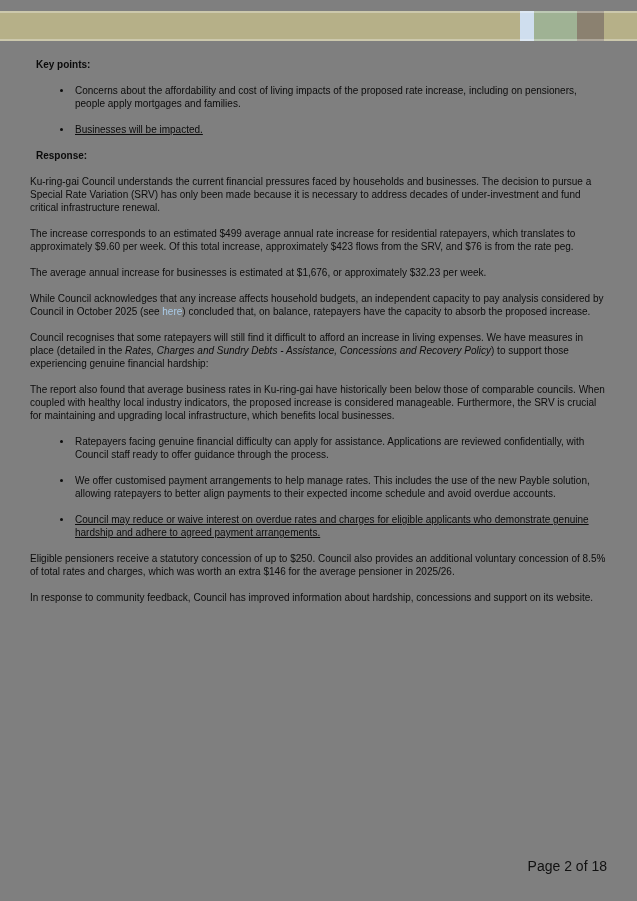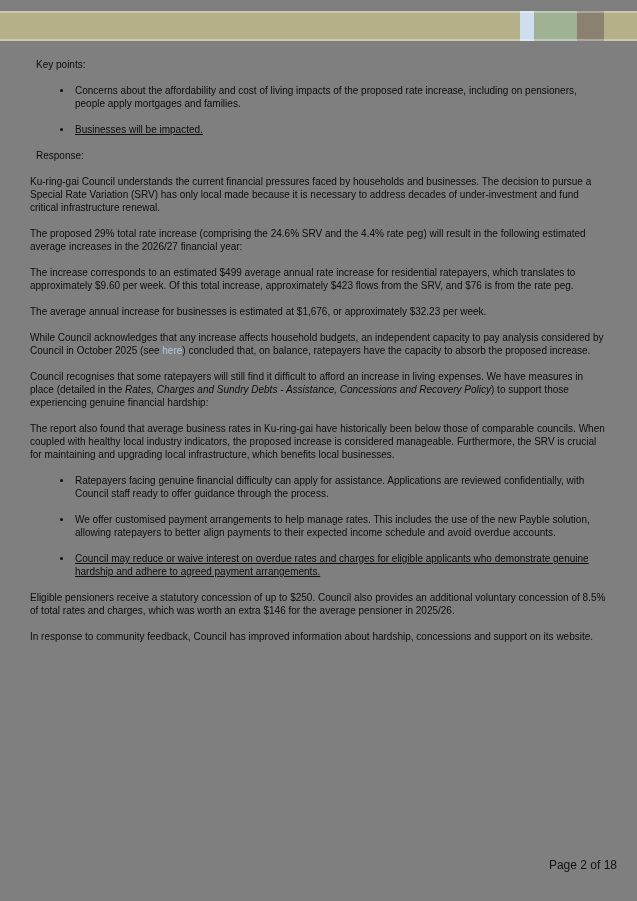--- a/index.html
+++ b/index.html
@@ -43,42 +43,42 @@
   .doc-title {
     font-size: 15px;
     line-height: 18px;
     font-weight: bold;
     color: #76a33e;
     text-shadow: 0 0 1px rgba(255,255,255,0.45);
     margin: 0 0 14px 0;
     letter-spacing: 0.2px;
   }
   .subhead {
-    font-weight: normal;
+    font-weight: bold;
     margin: 0 0 13px 0;
     padding-left: 6px;
   }
   p { margin: 0 0 13px 0; }
   ul {
     margin: 0 0 13px 0;
     padding: 0 0 0 43px;
     list-style: disc outside;
   }
   li { margin: 0 0 13px 0; padding-left: 2px; }
   li:last-child { margin-bottom: 0; text-decoration: underline; }
   .italic { font-style: italic; }
   a.doc-link {
     color: #a9cbe8;
     cursor: pointer;
   }
   .page-footer {
     position: absolute;
-    right: 20px;
+    right: 30px;
     top: 858px;
-    font-size: 12px;
+    font-size: 14px;
     color: #111;
   }
 </style>
 </head>
 <body>
 
 <div class="header-bar">
   <div class="edge-top"></div>
   <div class="accent-block accent-blue"></div>
   <div class="accent-block accent-sage"></div>
@@ -90,23 +90,22 @@
 
   <div class="subhead">Key points:</div>
 
   <ul>
     <li>Concerns about the affordability and cost of living impacts of the proposed rate increase, including on pensioners, people apply mortgages and families.</li>
     <li>Businesses will be impacted.</li>
   </ul>
 
   <div class="subhead">Response:</div>
 
-  <p>Ku-ring-gai Council understands the current financial pressures faced by households and businesses. The decision to pursue a Special Rate Variation (SRV) has only local made because it is necessary to address decades of under-investment and fund critical infrastructure renewal.</p>
+  <p>Ku-ring-gai Council understands the current financial pressures faced by households and businesses. The decision to pursue a Special Rate Variation (SRV) has only been made because it is necessary to address decades of under-investment and fund critical infrastructure renewal.</p>
 
-  <p>The proposed 29% total rate increase (comprising the 24.6% SRV and the 4.4% rate peg) will result in the following estimated average increases in the 2026/27 financial year:</p>
 
   <p>The increase corresponds to an estimated $499 average annual rate increase for residential ratepayers, which translates to approximately $9.60 per week. Of this total increase, approximately $423 flows from the SRV, and $76 is from the rate peg.</p>
 
   <p>The average annual increase for businesses is estimated at $1,676, or approximately $32.23 per week.</p>
 
   <p><span>While Council acknowledges that any increase affects household budgets, an independent capacity to pay analysis considered by Council in October 2025 (see </span><a class="doc-link">here</a><span>) concluded that, on balance, ratepayers have the capacity to absorb the proposed increase.</span></p>
 
   <p><span>Council recognises that some ratepayers will still find it difficult to afford an increase in living expenses. We have measures in place (detailed in the </span><span class="italic">Rates, Charges and Sundry Debts - Assistance, Concessions and Recovery Policy</span><span>) to support those experiencing genuine financial hardship:</span></p>
 
   <p>The report also found that average business rates in Ku-ring-gai have historically been below those of comparable councils. When coupled with healthy local industry indicators, the proposed increase is considered manageable. Furthermore, the SRV is crucial for maintaining and upgrading local infrastructure, which benefits local businesses.</p>

